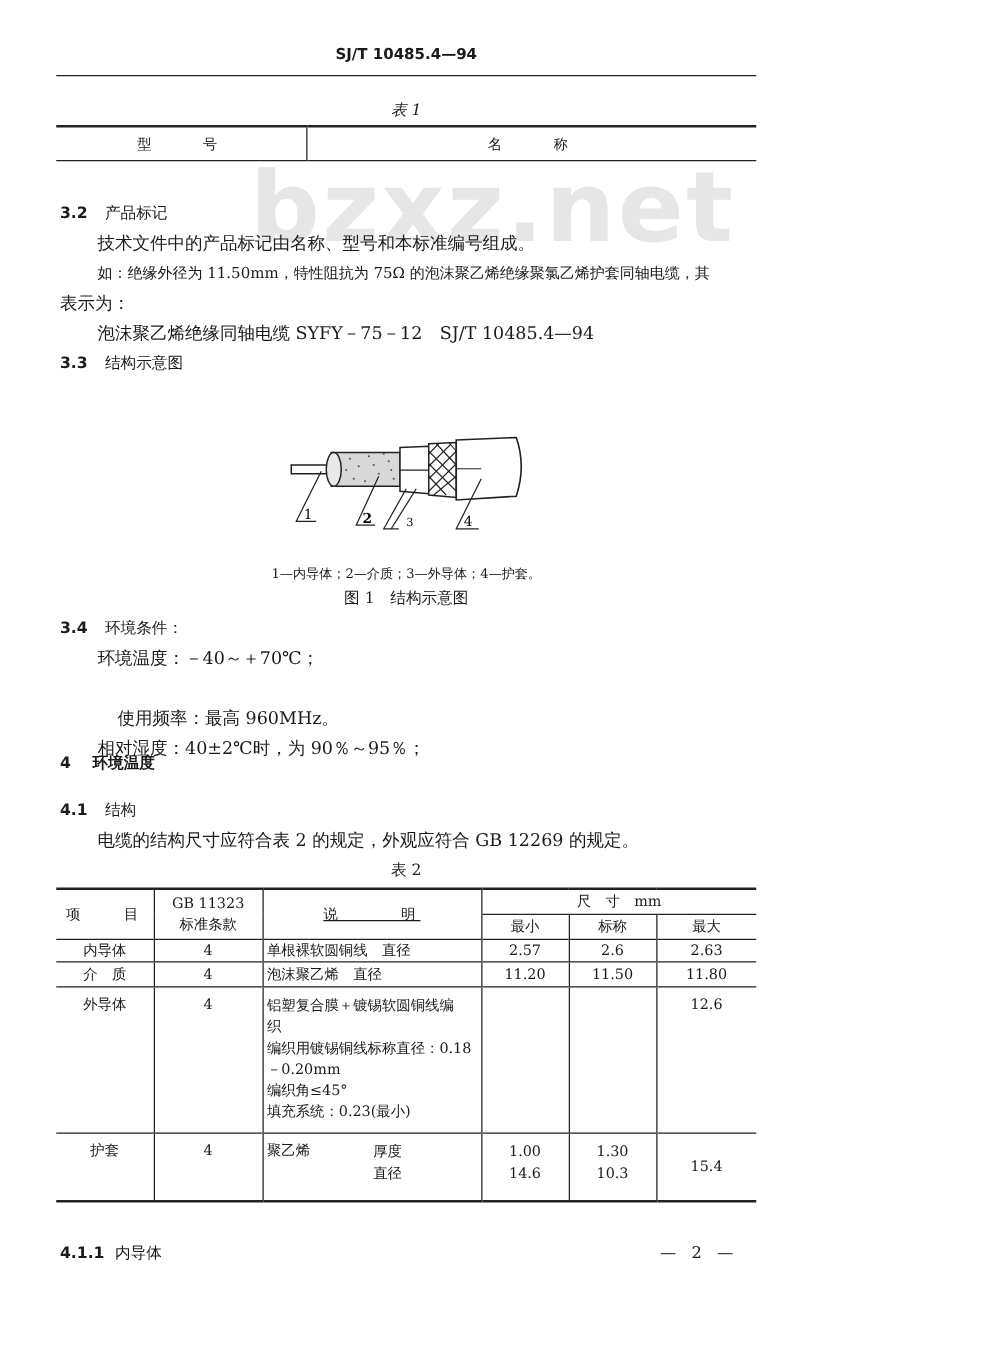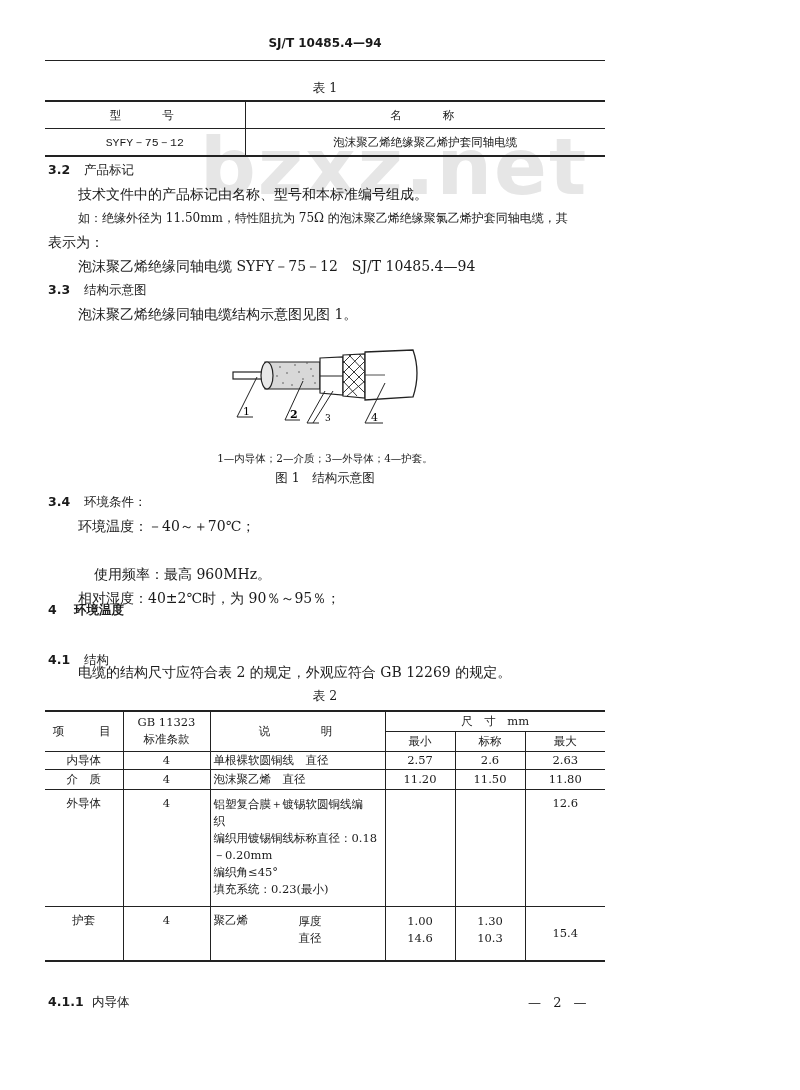--- a/index.html
+++ b/index.html
@@ -39,52 +39,47 @@
 </head>
 <body>
 
 <div class="watermark">bzxz.net</div>
 
 <div class="content">
 
   <div class="abs doc-header">SJ/T 10485.4—94</div>
   <div class="rule" style="left:45px; top:60px; width:560px;"></div>
 
-  <div class="abs caption" style="left:45px; width:560px; top:80px;">表 1</div>
+  <div class="abs caption" style="left:45px; width:560px; top:80px;font-style:italic;">表 1</div>
   <table class="t1">
     <colgroup>
         <col style="width:200px">
         <col>
       </colgroup>
     <tbody>
         <tr class="h">
       <td>型　　号</td>
       <td>名　　称</td>
     </tr>
-    <tr class="r">
-      <td>SYFY－75－12</td>
-      <td>泡沫聚乙烯绝缘聚乙烯护套同轴电缆</td>
-    </tr>
   </tbody>
     </table>
 
   <div class="abs heading" style="left:48px; top:162px;">
     <span class="num" style="width:32px;">3.2</span>
     <span>产品标记</span>
   </div>
   <div class="abs para" style="left:78px; top:186px;">技术文件中的产品标记由名称、型号和本标准编号组成。</div>
   <div class="abs para" style="left:78px; top:210px; font-size:12px;">如：绝缘外径为 11.50mm，特性阻抗为 75Ω 的泡沫聚乙烯绝缘聚氯乙烯护套同轴电缆，其</div>
   <div class="abs para" style="left:48px; top:234px;">表示为：</div>
   <div class="abs para" style="left:78px; top:258px;">泡沫聚乙烯绝缘同轴电缆 SYFY－75－12　SJ/T 10485.4—94</div>
 
   <div class="abs heading" style="left:48px; top:282px;">
     <span class="num" style="width:32px;">3.3</span>
     <span>结构示意图</span>
   </div>
-  <div class="abs para" style="left:78px; top:306px;">泡沫聚乙烯绝缘同轴电缆结构示意图见图 1。</div>
 
   <svg class="abs figure" viewBox="0 0 200 95">
 
     <rect x="8" y="27" width="40" height="7" fill="#fff" stroke="#222" stroke-width="1.2"></rect>
 
     <path d="M40 17 L95 17 L95 44 L40 44 Z" fill="#d8d8d8" stroke="#222" stroke-width="1.2"></path>
     <ellipse cx="42" cy="30.5" rx="6" ry="13.5" fill="#e8e8e8" stroke="#222" stroke-width="1.2"></ellipse>
     <g fill="#555">
       <circle cx="55" cy="22" r="0.8"></circle>
         <circle cx="62" cy="28" r="0.8"></circle>
@@ -141,21 +136,21 @@
   </div>
   <div class="abs para" style="left:78px; top:518px;">环境温度：－40～＋70℃；</div>
   <div class="abs para" style="left:78px; top:563px;margin-top:27px;">相对湿度：40±2℃时，为 90％～95％；</div>
   <div class="abs para" style="left:78px; top:566px;margin-left:16px;">使用频率：最高 960MHz。</div>
 
   <div class="abs heading" style="left:48px; top:602px;">
     <span class="num" style="width:22px;">4</span>
     <span style="font-weight:bold;">环境温度</span>
   </div>
 
-  <div class="abs heading" style="left:48px; top:640px;margin-top:12px;">
+  <div class="abs heading" style="left:48px; top:640px;">
     <span class="num" style="width:32px;">4.1</span>
     <span>结构</span>
   </div>
   <div class="abs para" style="left:78px; top:664px;">电缆的结构尺寸应符合表 2 的规定，外观应符合 GB 12269 的规定。</div>
 
   <div class="abs caption" style="left:45px; width:560px; top:688px;">表 2</div>
   <table class="t2">
     <colgroup>
       <col style="width:78px">
         <col style="width:87px">
@@ -164,21 +159,21 @@
         <col style="width:70px">
         <col style="width:80px">
     </colgroup>
     <tbody>
         <tr class="top" style="height:20px;">
       <td class="first" rowspan="2" style="letter-spacing:4px;">项　　目</td>
       <td rowspan="2">
         <span class="desc-line">GB 11323</span>
         <span class="desc-line">标准条款</span>
       </td>
-      <td rowspan="2" style="letter-spacing:4px;">说　　　明</td>
+      <td rowspan="2" style="letter-spacing:4px;text-decoration:underline;">说　　　明</td>
       <td colspan="3">尺　寸　mm</td>
     </tr>
     <tr class="sub" style="height:20px;">
       <td>最小</td>
       <td>标称</td>
       <td>最大</td>
     </tr>
     <tr class="row" style="height:18px;">
       <td class="first">内导体</td>
       <td>4</td>

